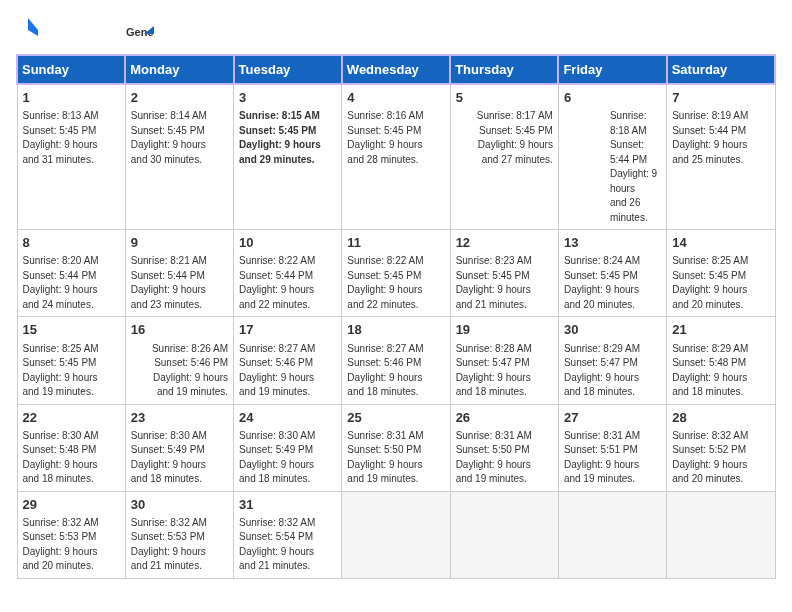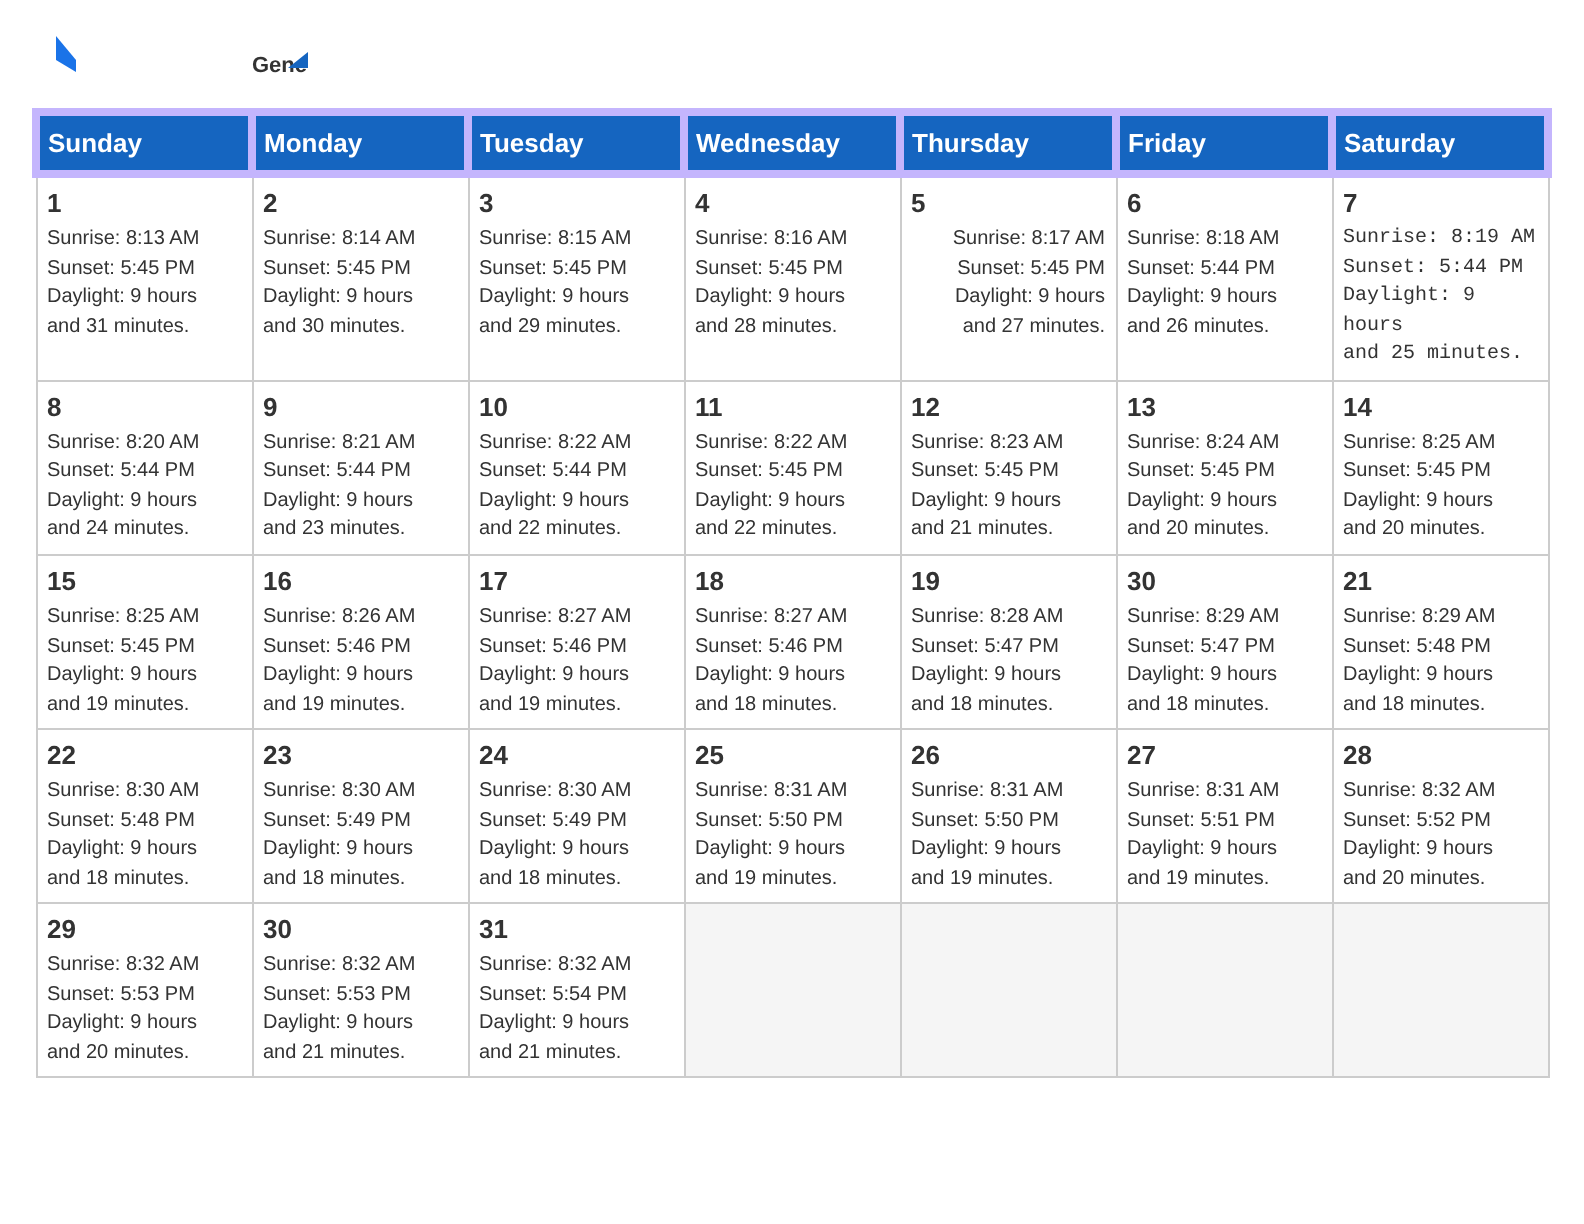--- a/index.html
+++ b/index.html
@@ -42,21 +42,21 @@
       border-collapse: collapse;
       font-size: 11px;
     }
     .calendar thead tr th {
       background-color: #1565c0;
       color: #fff;
       padding: 6px 4px;
       text-align: left;
       font-size: 13px;
       font-weight: bold;
-      border: 4px solid #c4b5fd;
+      border: 2px solid #c4b5fd;
     }
     .calendar tbody tr td {
       vertical-align: top;
       border: 1px solid #ccc;
       padding: 4px 5px;
       width: calc(100%/7);
       min-height: 80px;
       background: #fff;
       color: #333;
       line-height: 1.4;
@@ -128,49 +128,49 @@
         </td>
         <td>
           <span class="day-num">2</span>
           <div class="day-info" style="white-space: pre-line;">Sunrise: 8:14 AM
 Sunset: 5:45 PM
 Daylight: 9 hours
 and 30 minutes.</div>
         </td>
         <td>
           <span class="day-num">3</span>
-          <div class="day-info" style="white-space: pre-line;">Sunrise: 8:15 AM
+          <div class="day-info" style="white-space: pre-line; font-weight: bold;">Sunrise: 8:15 AM
 Sunset: 5:45 PM
 Daylight: 9 hours
 and 29 minutes.</div>
         </td>
         <td>
           <span class="day-num">4</span>
           <div class="day-info" style="white-space: pre-line;">Sunrise: 8:16 AM
 Sunset: 5:45 PM
 Daylight: 9 hours
 and 28 minutes.</div>
         </td>
         <td>
           <span class="day-num">5</span>
           <div class="day-info" style="white-space: pre-line; text-align: right;">Sunrise: 8:17 AM
 Sunset: 5:45 PM
 Daylight: 9 hours
 and 27 minutes.</div>
         </td>
         <td>
           <span class="day-num">6</span>
-          <div class="day-info" style="white-space: pre-line;">Sunrise: 8:18 AM
+          <div class="day-info" style="white-space: pre-line; margin-left: 46px;">Sunrise: 8:18 AM
 Sunset: 5:44 PM
 Daylight: 9 hours
 and 26 minutes.</div>
         </td>
         <td>
           <span class="day-num">7</span>
-          <div class="day-info" style="white-space: pre-line; font-family: Liberation Mono, monospace;">Sunrise: 8:19 AM
+          <div class="day-info" style="white-space: pre-line;">Sunrise: 8:19 AM
 Sunset: 5:44 PM
 Daylight: 9 hours
 and 25 minutes.</div>
         </td>
       </tr>
       <tr class="row-shaded">
         <td>
           <span class="day-num">8</span>
           <div class="day-info" style="white-space: pre-line;">Sunrise: 8:20 AM
 Sunset: 5:44 PM
@@ -223,21 +223,21 @@
       <tr>
         <td>
           <span class="day-num">15</span>
           <div class="day-info" style="white-space: pre-line;">Sunrise: 8:25 AM
 Sunset: 5:45 PM
 Daylight: 9 hours
 and 19 minutes.</div>
         </td>
         <td>
           <span class="day-num">16</span>
-          <div class="day-info" style="white-space: pre-line;">Sunrise: 8:26 AM
+          <div class="day-info" style="white-space: pre-line; text-align: right;">Sunrise: 8:26 AM
 Sunset: 5:46 PM
 Daylight: 9 hours
 and 19 minutes.</div>
         </td>
         <td>
           <span class="day-num">17</span>
           <div class="day-info" style="white-space: pre-line;">Sunrise: 8:27 AM
 Sunset: 5:46 PM
 Daylight: 9 hours
 and 19 minutes.</div>

